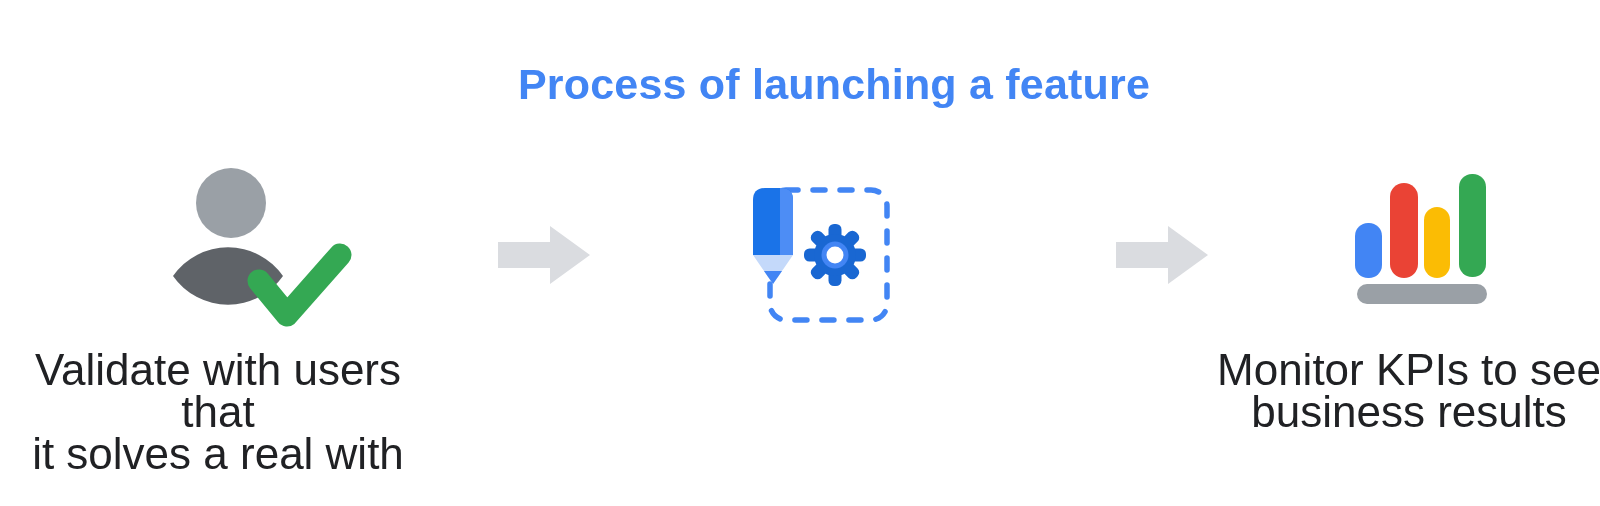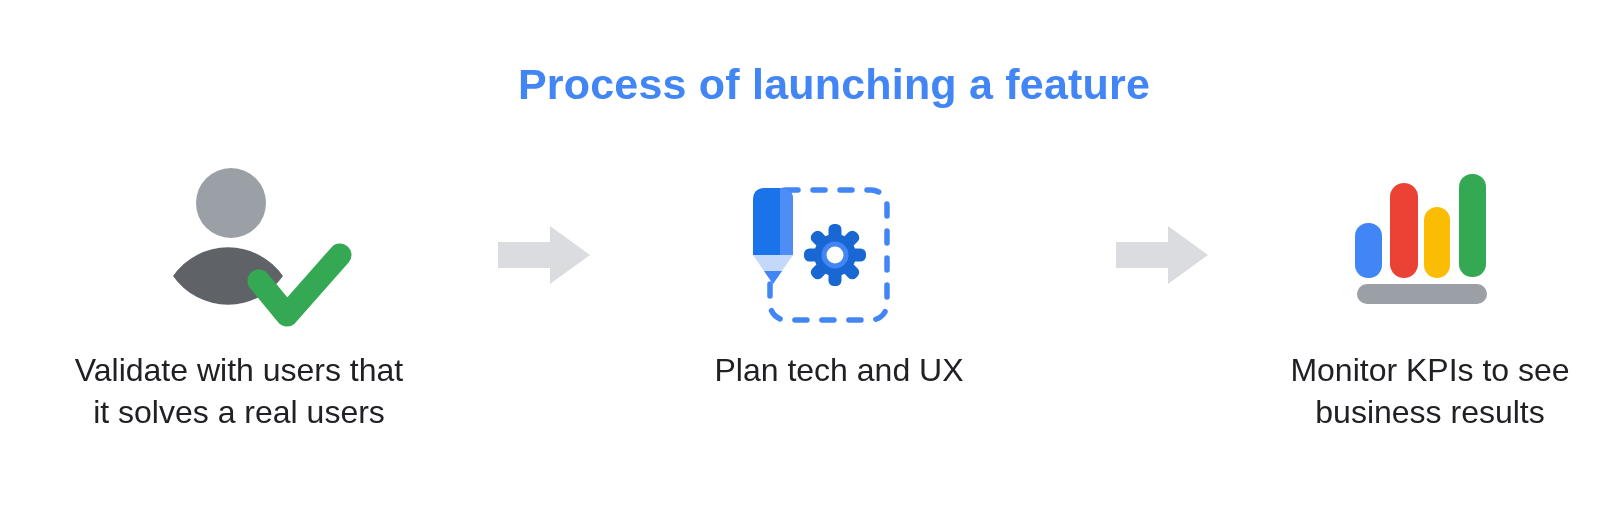--- a/index.html
+++ b/index.html
@@ -5,23 +5,22 @@
   html,body { margin:0; padding:0; background:#ffffff; }
   .canvas {
     position:relative; width:1600px; height:506px; background:#ffffff;
     font-family:Liberation Sans, sans-serif; overflow:hidden;
   }
   .title {
     position:absolute; top:60px; left:834px; transform:translateX(-50%);
     font-size:43px; font-weight:700; letter-spacing:0.2px; white-space:nowrap;
   }
   .caption {
-    position:absolute; top:349px; font-size:32px; line-height:42px;
+    position:absolute; top:349px; font-size:44px; line-height:42px;
     text-align:center;
-    padding-left:21px;
   }
   .caption span { display:block; }
   #cap-1 { left:0px;    width:436px; }
   #cap-2 { left:640px;  width:356px; }
   #cap-3 { left:1191px; width:436px; }
   .icon-svg { position:absolute; overflow:visible; }
   #icon-user-check  { left:173px;  top:168px; }
   #icon-pencil-gear { left:752px;  top:185px; }
   #icon-bar-chart   { left:1355px; top:174px; }
   #arrow-1 { left:498px;  top:226px; }
@@ -74,23 +73,22 @@
   <svg id="icon-bar-chart" class="icon-svg" width="132" height="130" viewBox="0 0 132 130">
     <rect x="0" y="49" width="27" height="55" rx="13" fill="#4285F4"></rect>
     <rect x="35" y="9" width="28" height="95" rx="14" fill="#EA4335"></rect>
     <rect x="69" y="33" width="26" height="71" rx="13" fill="#FBBC04"></rect>
     <rect x="104" y="0" width="27" height="103" rx="13" fill="#34A853"></rect>
     <rect x="2" y="110" width="130" height="20" rx="10" fill="#9AA0A6"></rect>
   </svg>
 
   <div id="cap-1" class="caption" style="color: rgb(32, 33, 36);">
     <span>Validate with users that</span>
-    <span>it solves a real users</span>
+    <span>it solves a real with</span>
   </div>
   <div id="cap-2" class="caption" style="color: rgb(32, 33, 36);">
-    <span>Plan tech and UX</span>
   </div>
   <div id="cap-3" class="caption" style="color: rgb(32, 33, 36);">
     <span>Monitor KPIs to see</span>
     <span>business results</span>
   </div>
 
 </div>
 
 </body></html>

